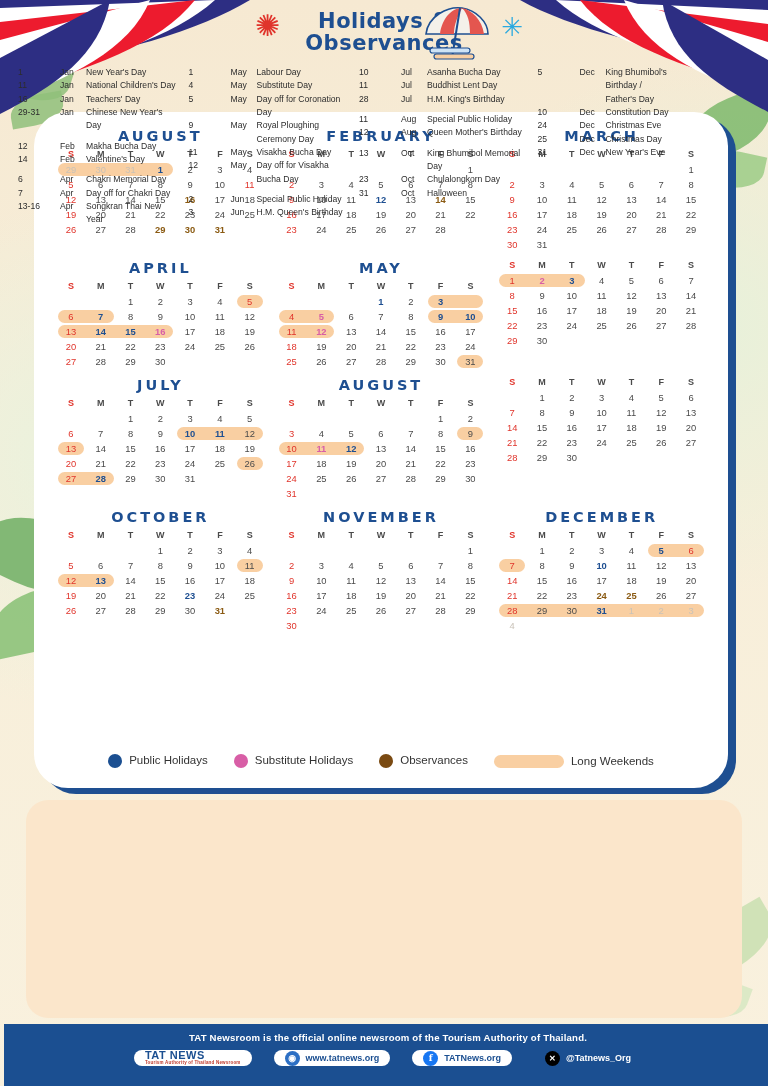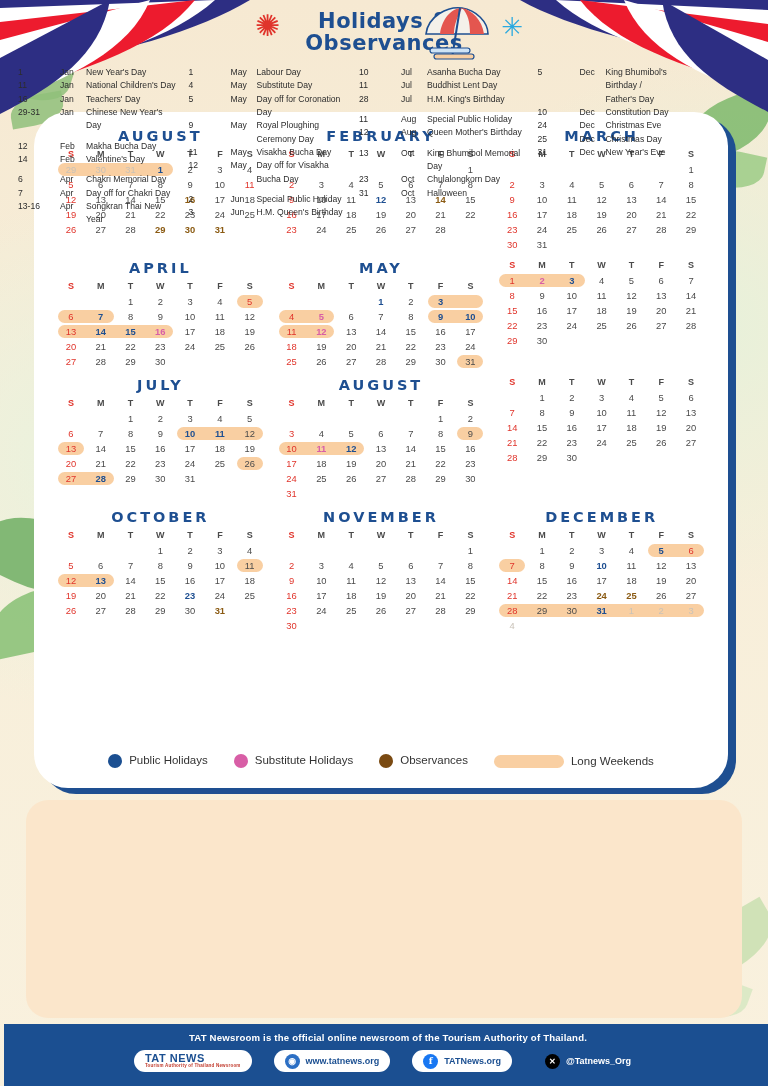--- a/index.html
+++ b/index.html
@@ -143,21 +143,21 @@
   }
   .footer .ftext {
     text-align:center; color:#fff; font-size:9.6px; font-weight:bold;
     padding-top:8px; letter-spacing:.2px;
   }
   .fbadges {
     display:flex; align-items:center; justify-content:center; gap:22px;
     margin-top:7px;
   }
   .badge {
-    background:#fff; border-radius:14px; height:22px; display:flex;
+    background:#fff; border-radius:14px; height:16px; display:flex;
     align-items:center; gap:6px; padding:0 11px; font-size:9px; color:#1b4f91;
     font-weight:bold;
   }
   .badge.dark { background:transparent; color:#fff; }
   .circ { width:15px; height:15px; border-radius:50%; display:inline-flex;
           align-items:center; justify-content:center; font-size:9px; }
   .circ.glob { background:#2c6fc4; color:#fff; }
   .circ.fb { background:#1877f2; color:#fff; font-family:"DejaVu Serif",serif; }
   .circ.x { background:#000; color:#fff; font-size:8px; }
   .tatlogo { display:flex; flex-direction:column; line-height:1; }

